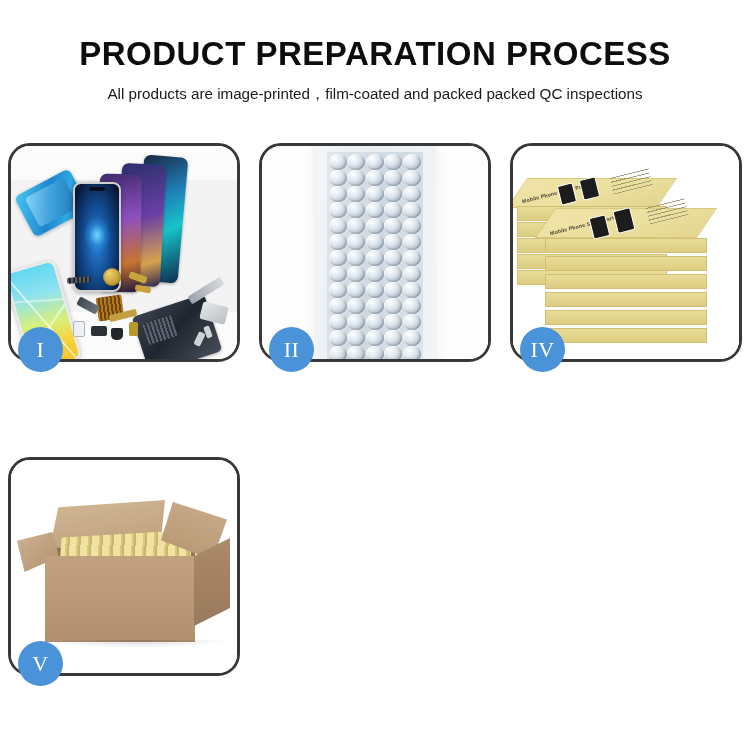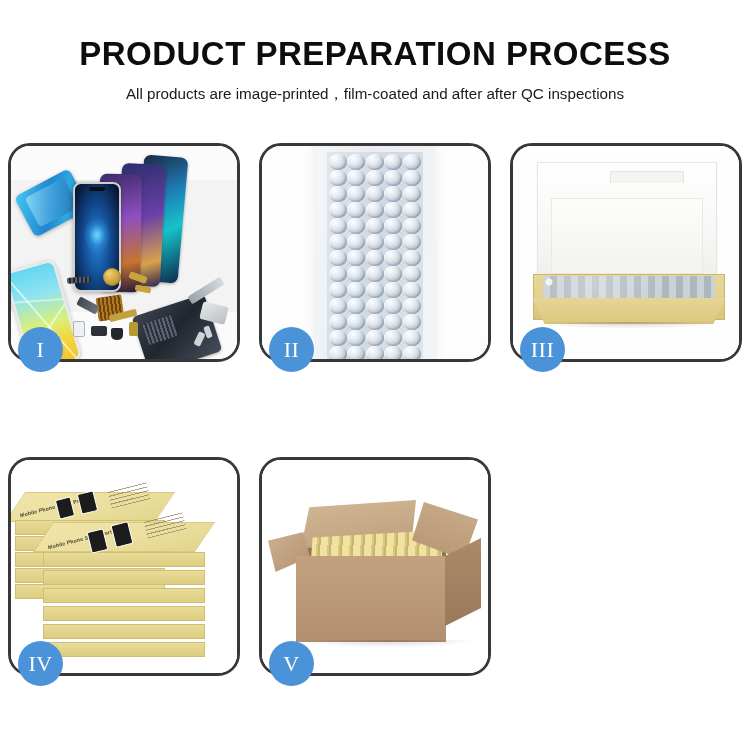--- a/index.html
+++ b/index.html
@@ -331,21 +331,21 @@
     background: radial-gradient(ellipse at 50% 0, rgba(0,0,0,.15), transparent 70%);
   }
 </style>
 </head>
 <body>
 
 <div class="page">
 
   <div class="header">
     <div class="title">PRODUCT PREPARATION PROCESS</div>
-    <div class="subtitle">All products are image-printed，film-coated and after after QC inspections</div>
+    <div class="subtitle">All products are image-printed，film-coated and packed packed QC inspections</div>
   </div>
 
   <div class="grid">
 
     <div class="panel">
       <div class="panel-inner">
         <div class="p1-bg"></div>
         <div class="p1-strip"></div>
         <div class="film"></div>
         <div class="ph ph-fan1"></div>
@@ -443,34 +443,20 @@
             <div class="bub"></div>
             <div class="bub"></div>
             <div class="bub"></div>
             <div class="bub"></div>
             <div class="bub"></div>
           </div>
       </div>
       <div class="badge">II</div>
     </div>
 
-    <div class="panel">
-      <div class="panel-inner">
-        <div class="p3-bg"></div>
-        <div class="p3-lid">
-          <div class="p3-lidtab"></div>
-        </div>
-        <div class="p3-liner"></div>
-        <div class="p3-base"></div>
-        <div class="p3-fill"></div>
-        <div class="p3-front"></div>
-        <div class="p3-shadow"></div>
-      </div>
-      <div class="badge">III</div>
-    </div>
 
     <div class="panel">
       <div class="panel-inner">
         <div class="p4-bg"></div>
 
         <div class="ybox" style="left:4px; top:32px; width:150px; height:30px;">
           <div class="top"></div>
         </div>
         <div class="ybox" style="left:4px; top:60px; width:150px; height:16px;">
           <div class="side" style="top:0;"></div>

